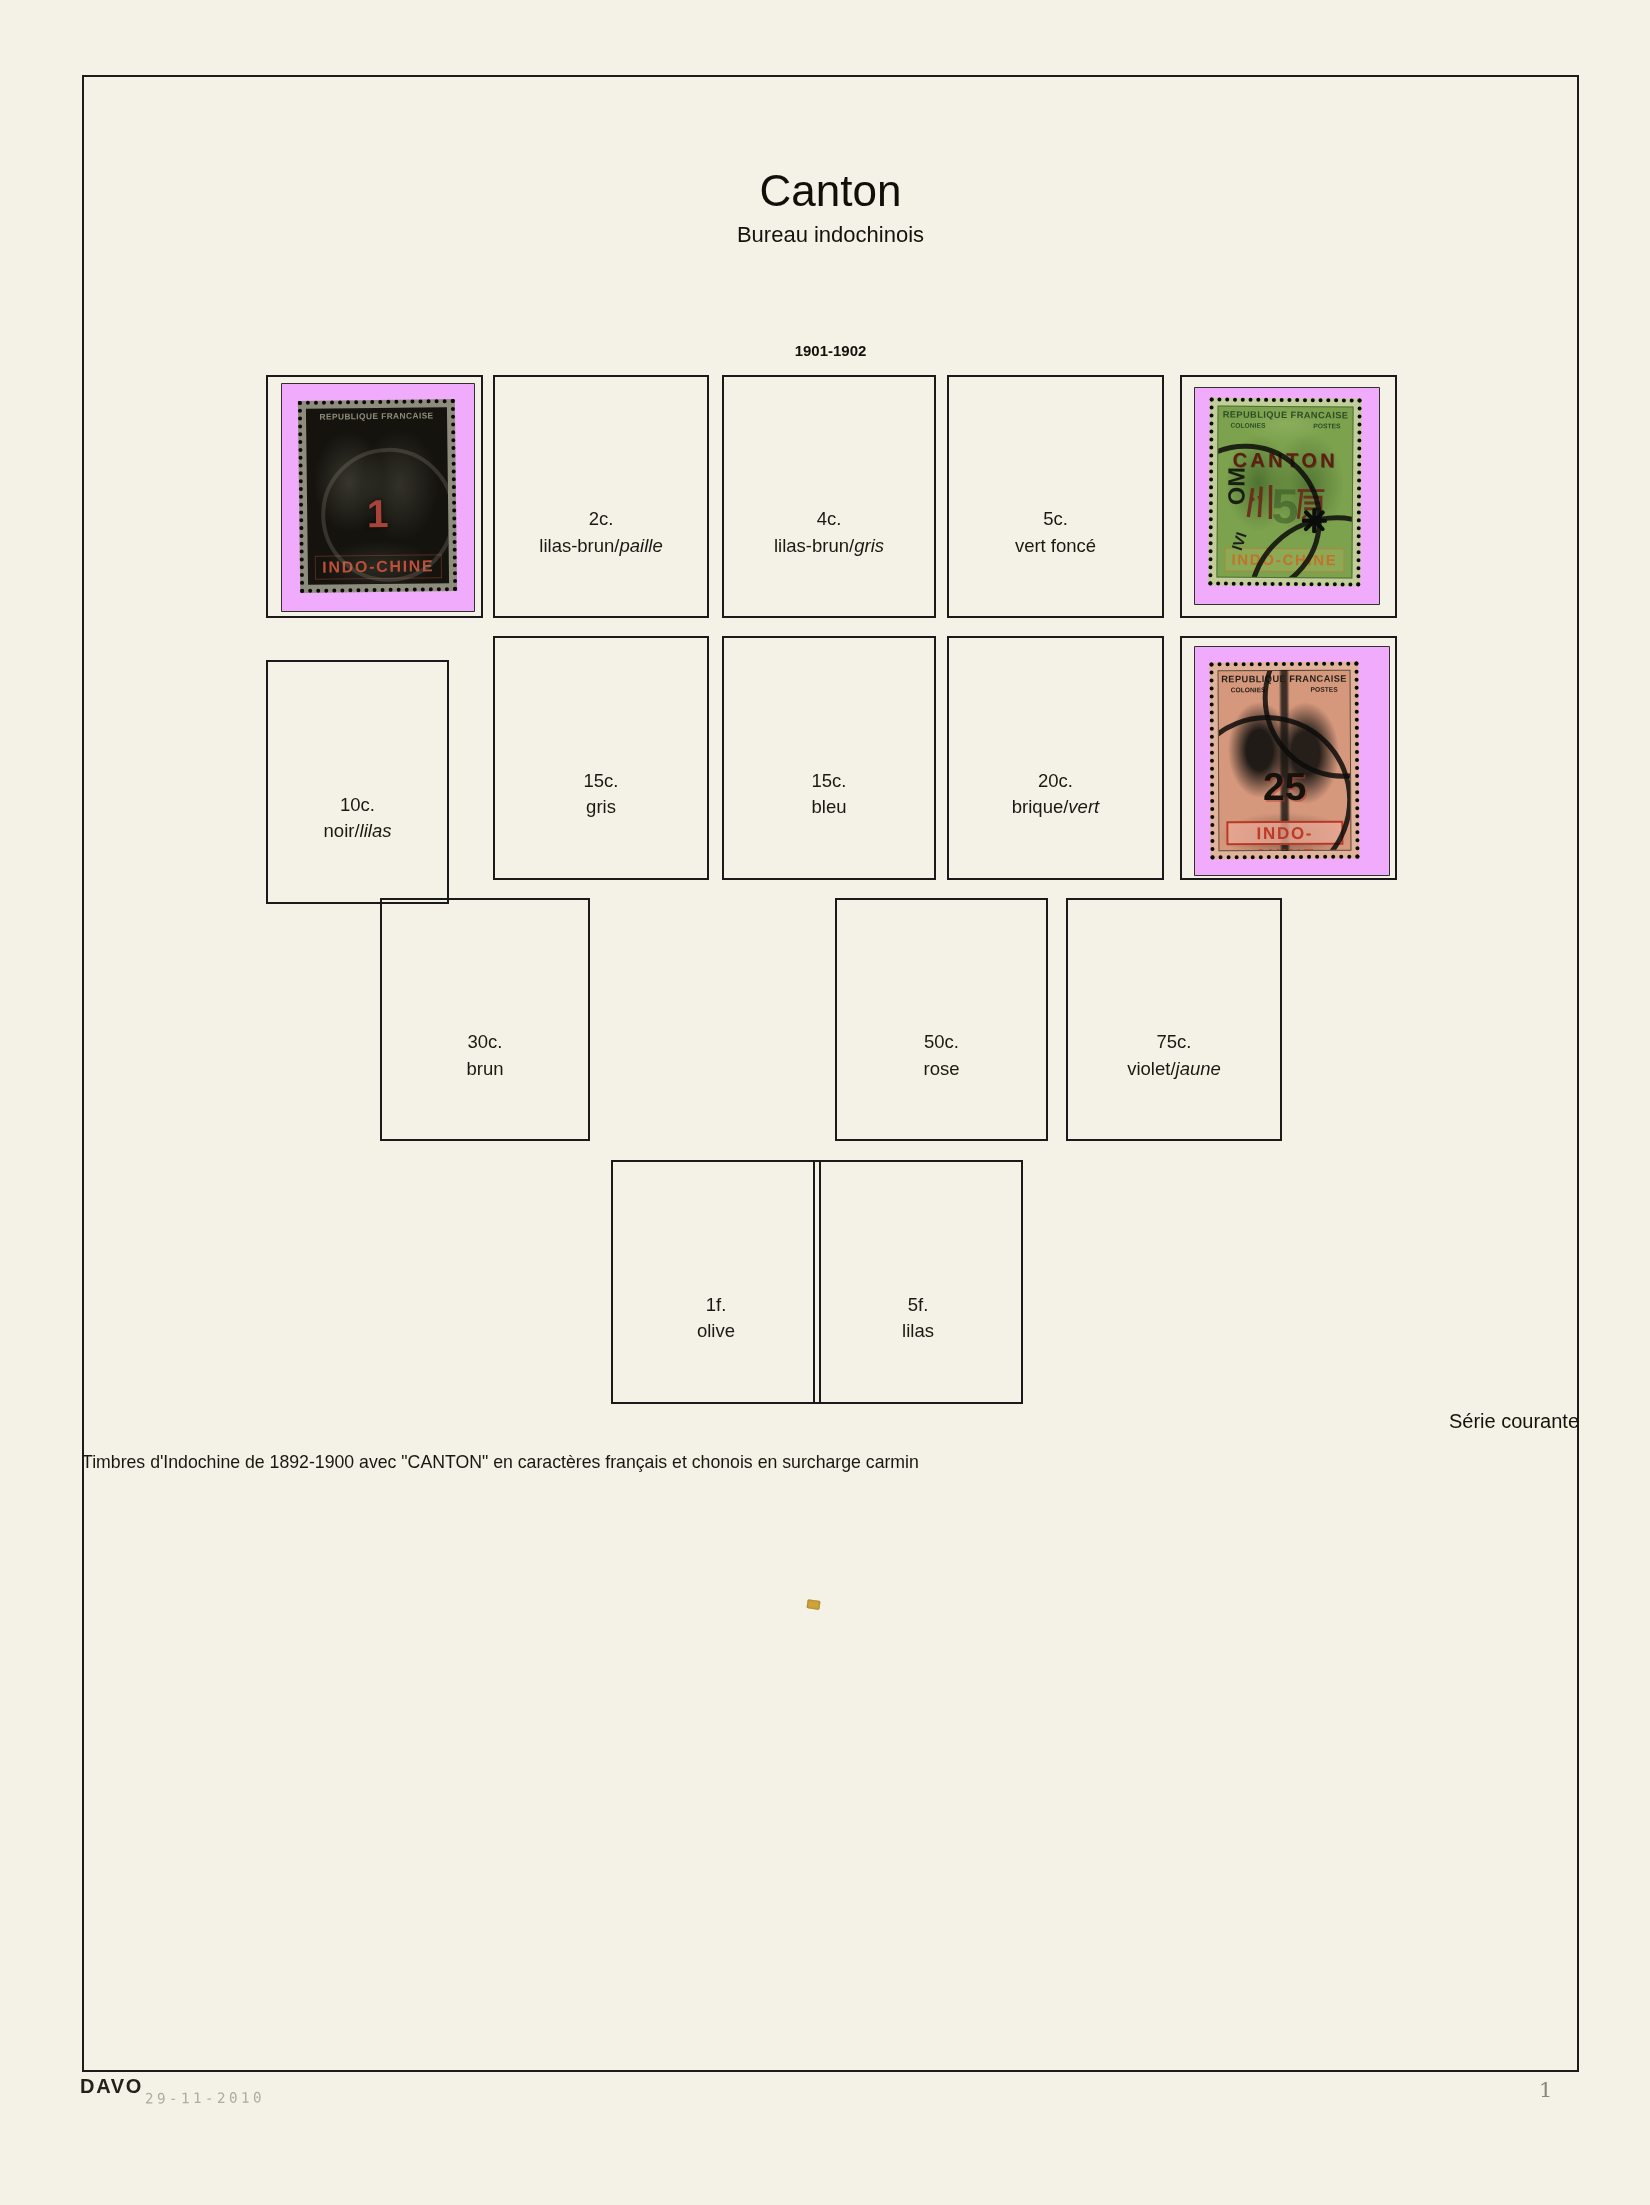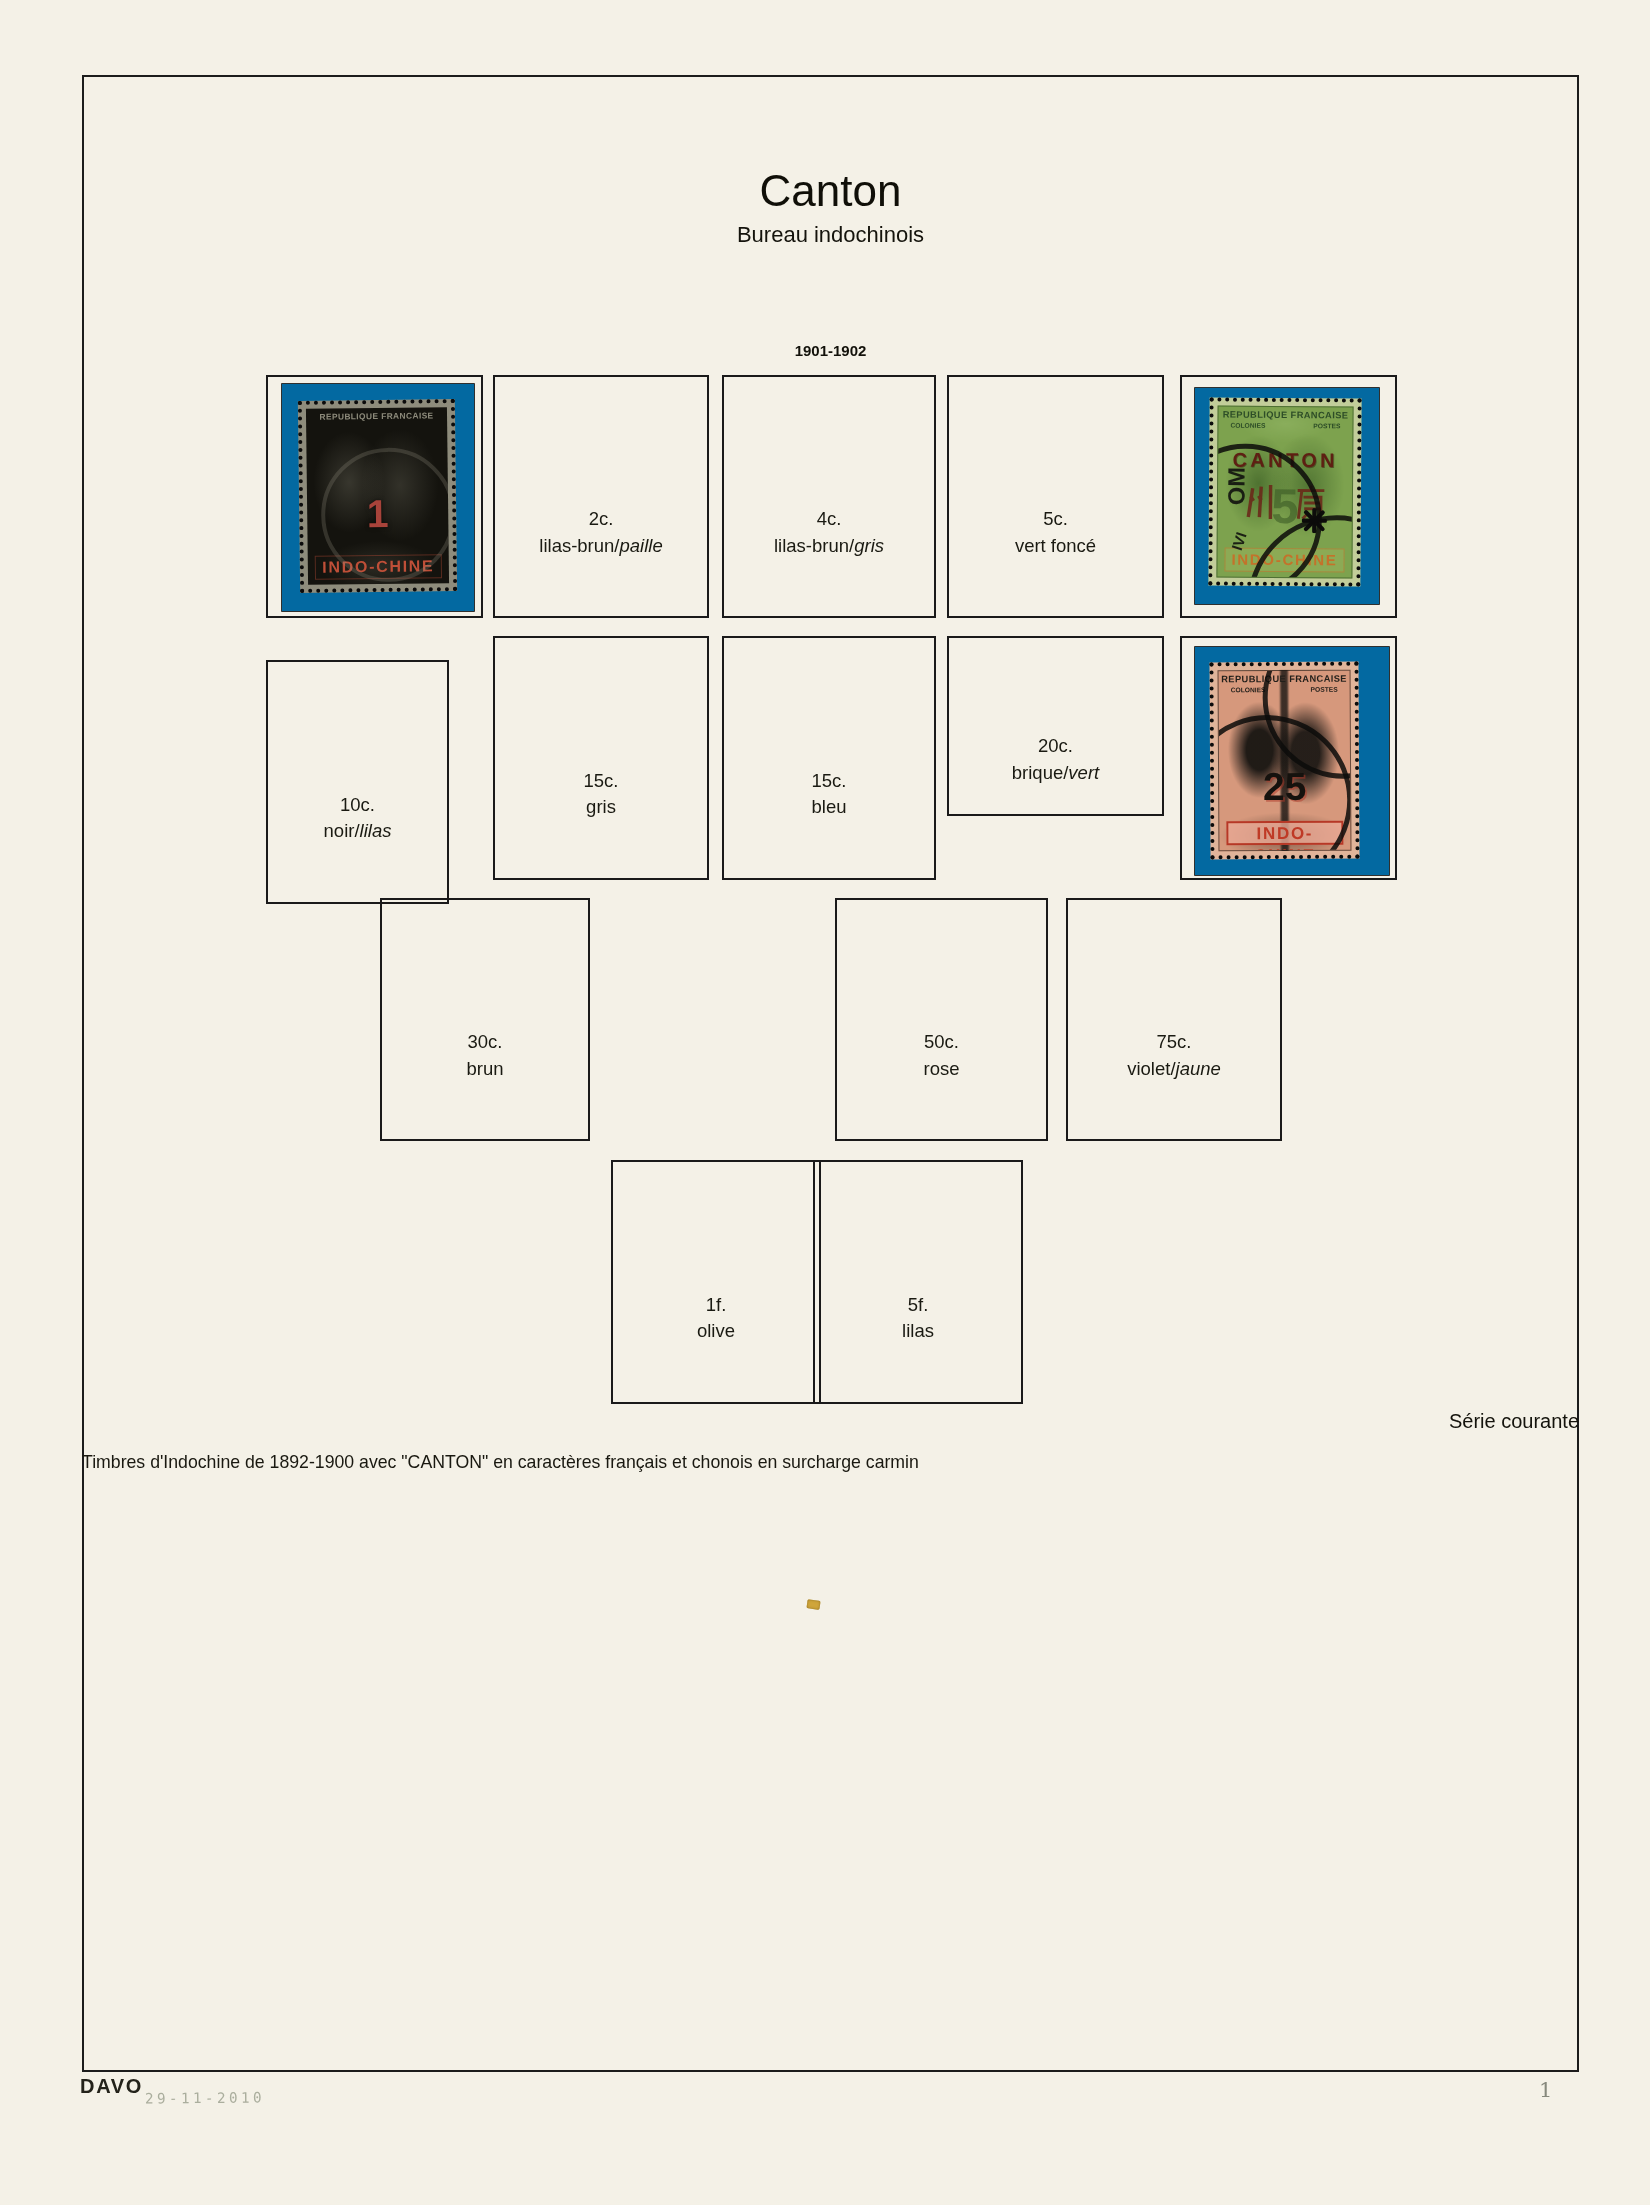--- a/index.html
+++ b/index.html
@@ -15,21 +15,21 @@
   .section-heading{position:absolute;left:82px;top:342px;width:1497px;text-align:center;
                    font-size:15px;font-weight:bold;color:#12110a;}
 
   
   .box{position:absolute;border:2.5px solid #1a1a1a;box-sizing:border-box;background:transparent;}
   .lbl{position:absolute;left:0;right:0;top:54%;text-align:center;
        font-size:18.5px;line-height:1.45;color:#1a1a12;}
   .lbl em{font-style:italic;}
 
   
-  .mount{position:absolute;background:#0369a1;box-shadow:0 0 0 0.8px #000;}
+  .mount{position:absolute;background:#f0abfc;box-shadow:0 0 0 0.8px #000;}
   .paper{position:absolute;box-sizing:border-box;border:4.2px dotted #0b0b0b;}
   .paper-gray{background:#8e8c7c;transform:rotate(-0.7deg);}
   .paper-green{background:#c2cd9a;transform:rotate(0.4deg);}
   .paper-salmon{background:#e0b49a;transform:rotate(-0.3deg);}
   .design{position:absolute;inset:4.2px;overflow:hidden;}
   .design-dark{background:
       radial-gradient(ellipse 51px 72px at 30% 42%, rgba(148,146,128,.28), rgba(148,146,128,0) 70%),
       radial-gradient(ellipse 55px 80px at 66% 44%, rgba(148,146,128,.24), rgba(0,0,0,0) 70%),
       radial-gradient(ellipse 76px 34px at 50% 90%, rgba(148,146,128,.18), rgba(0,0,0,0) 75%),
       #14130e;}
@@ -213,21 +213,21 @@
     </div>
   </div>
 
   <div class="box" style="left:722px;top:636px;width:214px;height:244px">
     <div class="lbl">
       <div>15c.</div>
       <div><span>bleu</span><em></em></div>
     </div>
   </div>
 
-  <div class="box" style="left:947px;top:636px;width:217px;height:180px">
+  <div class="box" style="left:947px;top:636px;width:217px;height:244px">
     <div class="lbl">
       <div>20c.</div>
       <div><span>brique/</span><em>vert</em></div>
     </div>
   </div>
 
   <div class="box" style="left:1180px;top:636px;width:217px;height:244px">
     <div class="mount" style="left:12.6px;top:9.3px;width:194px;height:228px">
       <div class="paper paper-salmon" style="left:15px;top:14.3px;width:149px;height:197px">
         <div class="design design-salmon">

